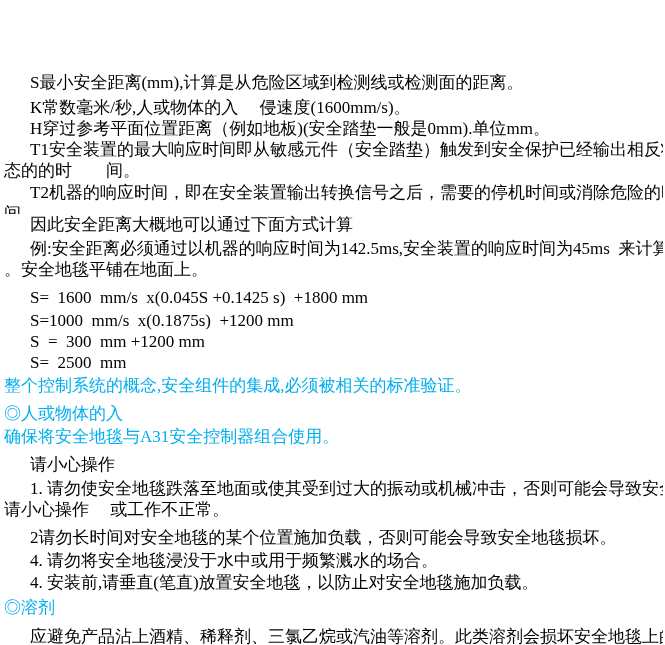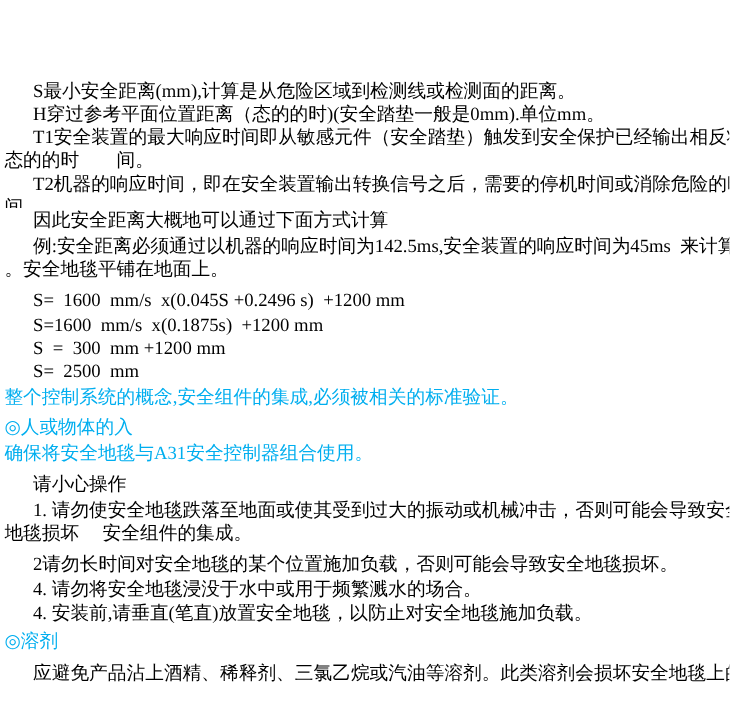--- a/index.html
+++ b/index.html
@@ -22,50 +22,51 @@
     font-size: 17px;
     line-height: 21px;
     color: var(--text);
     margin-top: 46px;
   }
   .line {
     white-space: pre;
     overflow: hidden;
   }
   .ind { padding-left: 26px; }
-  .accent { color: var(--accent); }
+  .accent { color: var(--accent); font-family: Liberation Serif, serif; }
   .clipped { height: 11px; }  
   .mt1 { margin-top: 1px; }
   .mt2 { margin-top: 2px; }
   .mt3 { margin-top: 3px; }
   .mt4 { margin-top: 4px; }
   .mt7 { margin-top: 7px; }
   .mt8 { margin-top: 8px; }
 </style>
 </head>
 <body>
 
 <div class="page">
   <div class="line ind">S最小安全距离(mm),计算是从危险区域到检测线或检测面的距离。</div>
-  <div class="line ind">H穿过参考平面位置距离（态的的时)(安全踏垫一般是0mm).单位mm。</div>
+  <div class="line ind mt4">K常数毫米/秒,人或物体的入　 侵速度(1600mm/s)。</div>
+  <div class="line ind">H穿过参考平面位置距离（例如地板)(安全踏垫一般是0mm).单位mm。</div>
   <div class="line ind">T1安全装置的最大响应时间即从敏感元件（安全踏垫）触发到安全保护已经输出相反状</div>
   <div class="line">态的的时　　间。</div>
   <div class="line ind mt1">T2机器的响应时间，即在安全装置输出转换信号之后，需要的停机时间或消除危险的时</div>
   <div class="line clipped">间</div>
   <div class="line ind">因此安全距离大概地可以通过下面方式计算</div>
   <div class="line ind mt3">例:安全距离必须通过以机器的响应时间为142.5ms,安全装置的响应时间为45ms  来计算</div>
   <div class="line">。安全地毯平铺在地面上。</div>
-  <div class="line ind mt7">S=  1600  mm/s  x(0.045S +0.2496 s)  +1200 mm</div>
-  <div class="line ind mt2">S=1600  mm/s  x(0.1875s)  +1200 mm</div>
+  <div class="line ind mt7">S=  1600  mm/s  x(0.045S +0.1425 s)  +1800 mm</div>
+  <div class="line ind mt2">S=1000  mm/s  x(0.1875s)  +1200 mm</div>
   <div class="line ind">S  =  300  mm +1200 mm</div>
   <div class="line ind">S=  2500  mm</div>
   <div class="line accent mt2">整个控制系统的概念,安全组件的集成,必须被相关的标准验证。</div>
   <div class="line accent mt7">◎人或物体的入</div>
   <div class="line accent mt2">确保将安全地毯与A31安全控制器组合使用。</div>
   <div class="line ind mt7">请小心操作</div>
   <div class="line ind mt3">1. 请勿使安全地毯跌落至地面或使其受到过大的振动或机械冲击，否则可能会导致安全</div>
-  <div class="line">地毯损坏　 安全组件的集成。</div>
+  <div class="line">请小心操作　 或工作不正常。</div>
   <div class="line ind mt7">2请勿长时间对安全地毯的某个位置施加负载，否则可能会导致安全地毯损坏。</div>
   <div class="line ind mt2">4. 请勿将安全地毯浸没于水中或用于频繁溅水的场合。</div>
   <div class="line ind mt1">4. 安装前,请垂直(笔直)放置安全地毯，以防止对安全地毯施加负载。</div>
   <div class="line accent mt4">◎溶剂</div>
   <div class="line ind mt8">应避免产品沾上酒精、稀释剂、三氯乙烷或汽油等溶剂。此类溶剂会损坏安全地毯上的</div>
 </div>
 
 </body></html>

